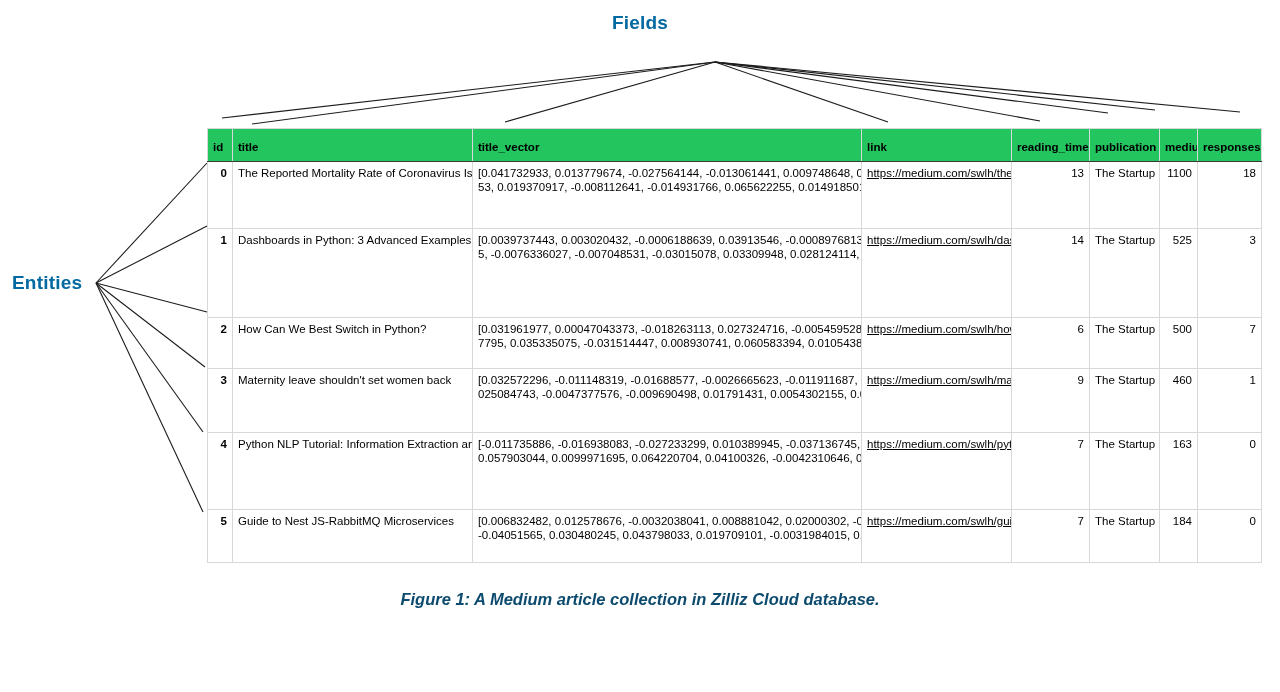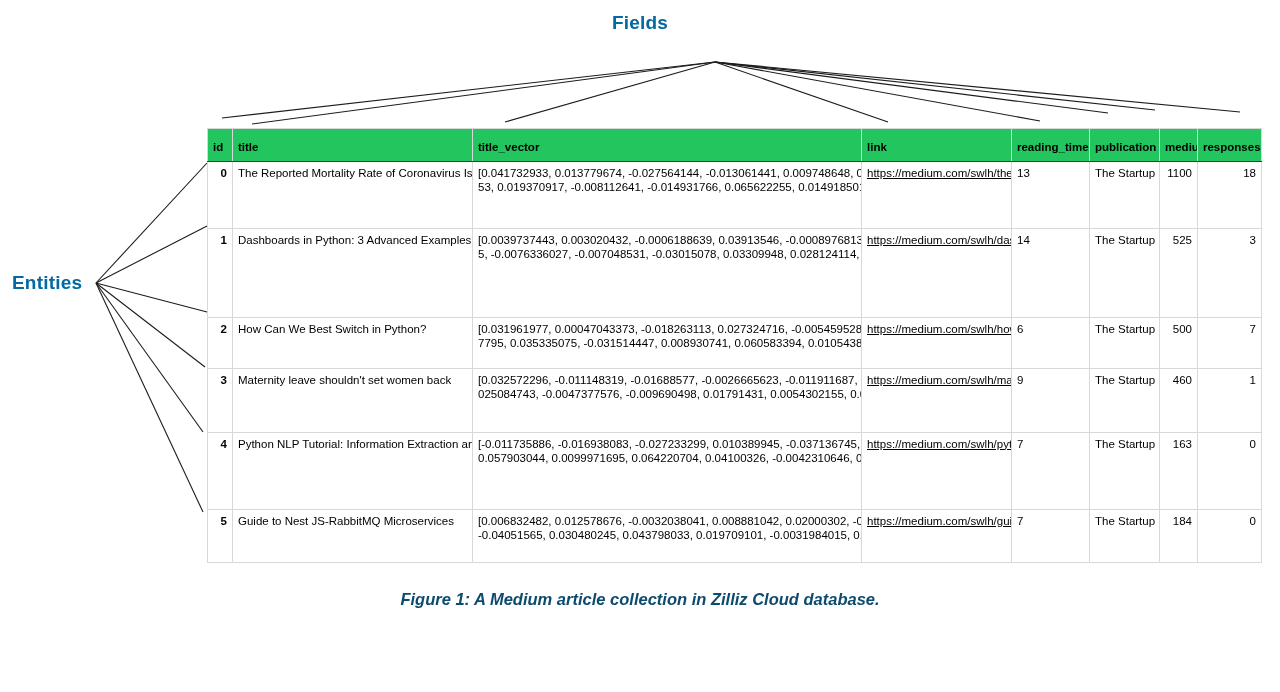--- a/index.html
+++ b/index.html
@@ -91,21 +91,21 @@
   col.c-title       { width: 240px; }
   col.c-vector      { width: 389px; }
   col.c-link        { width: 150px; }
   col.c-reading     { width: 78px; }
   col.c-publication { width: 70px; }
   col.c-claps       { width: 38px; }
   col.c-responses   { width: 64px; }
 
   th.h-id, td.t-id { text-align: right; font-weight: bold; padding-right: 6px; }
   th.h-id { text-align: left; padding-left: 5px; padding-right: 5px; }
-  th.h-reading, td.t-reading { text-align: left; }
+  th.h-reading, td.t-reading { text-align: right; }
   th.h-reading { text-align: left; margin-top: 47px; }
   th.h-claps, td.t-claps { text-align: right; }
   th.h-claps { text-align: left; }
   th.h-responses, td.t-responses { text-align: right; }
   th.h-responses { text-align: left; }
 
   td.t-title { white-space: normal; }
   td.t-vector {
     white-space: normal;
     word-break: break-all;

